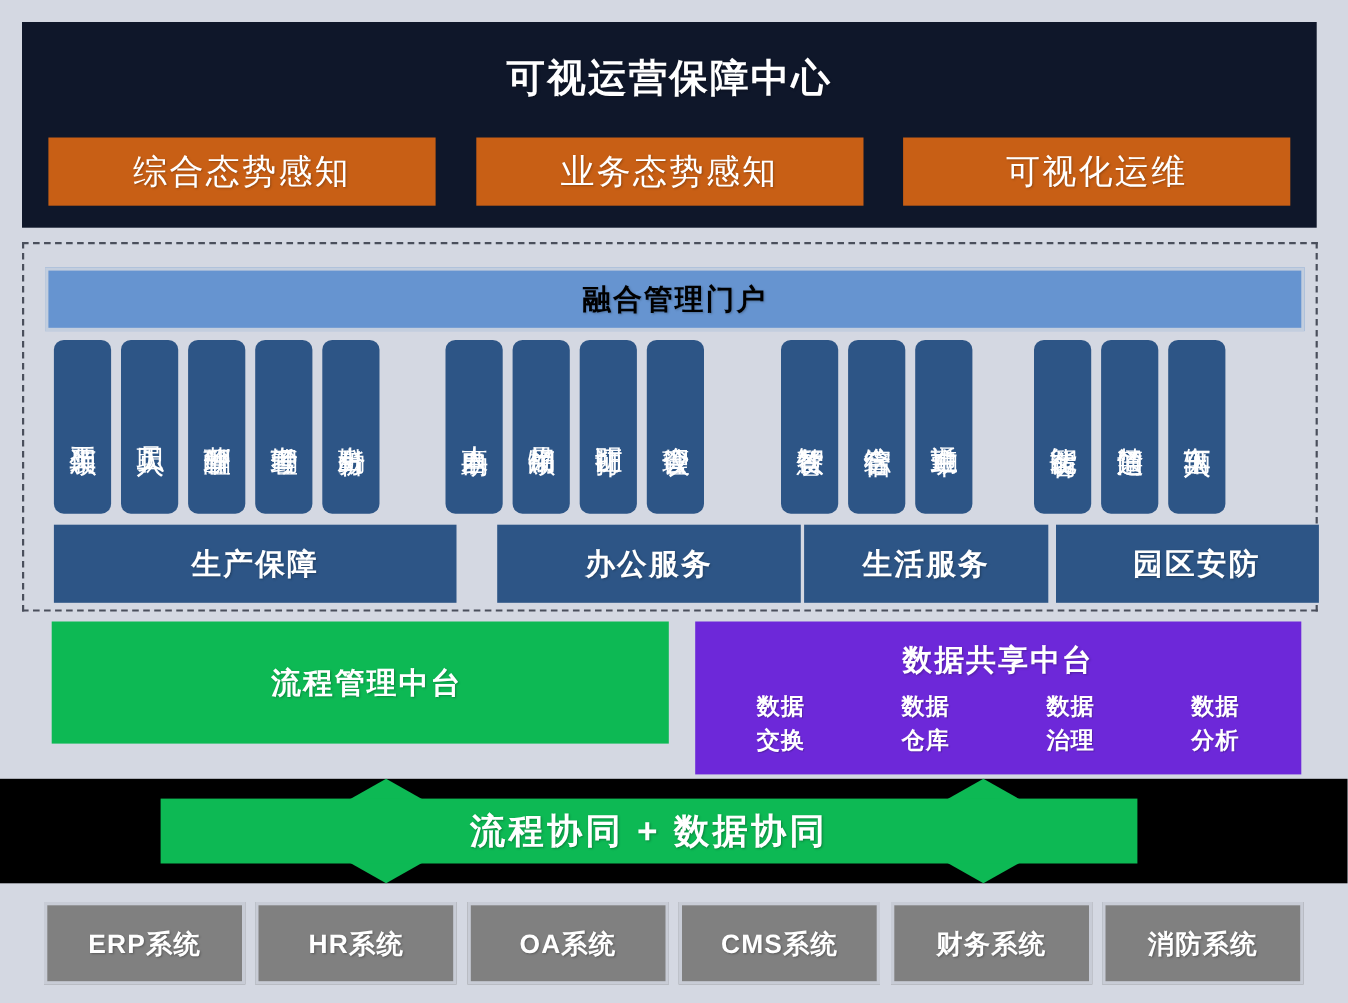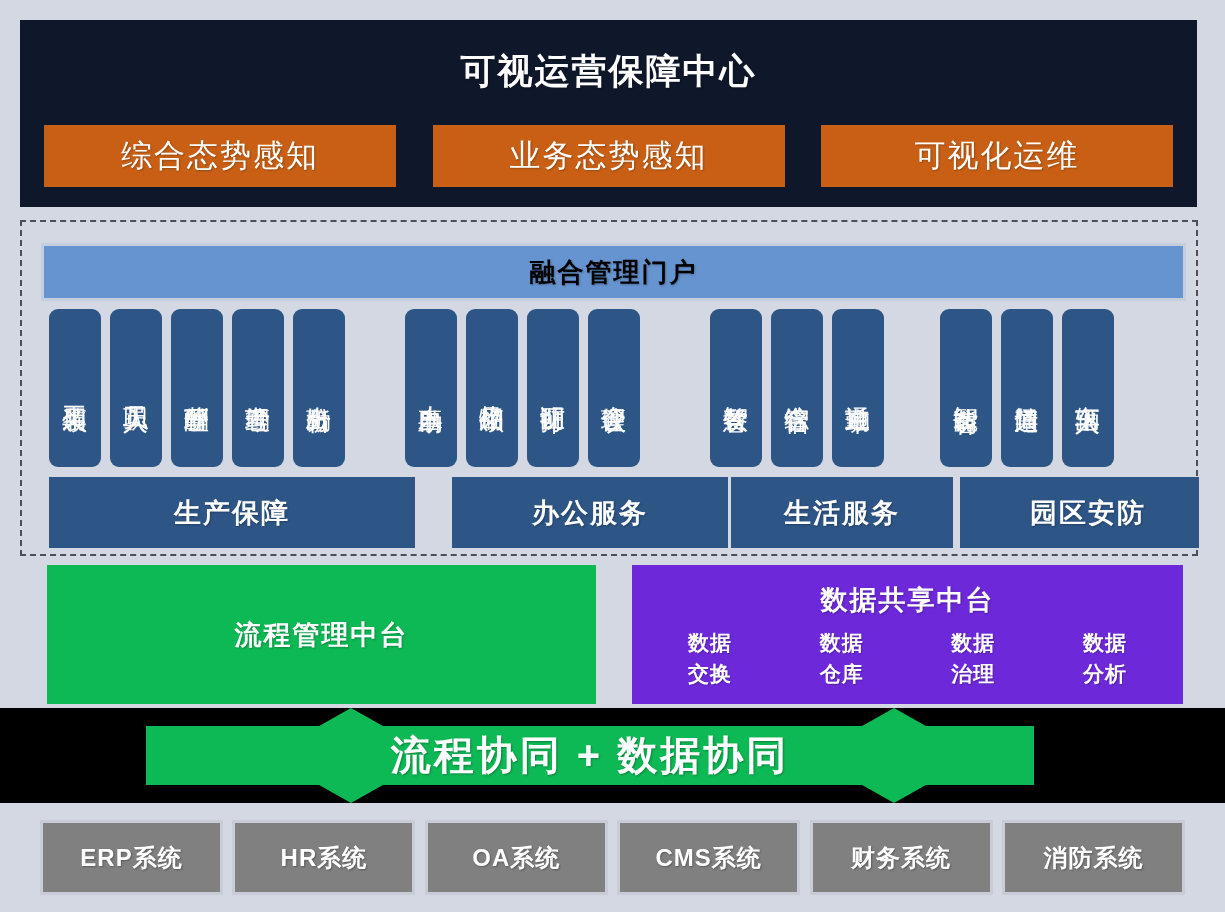--- a/index.html
+++ b/index.html
@@ -66,23 +66,23 @@
   .cat-row{position:absolute;left:49px;top:477px;width:1133px;height:71px;}
   .cat-bar{
     position:absolute;top:0;height:71px;background:#2d5586;
     display:flex;align-items:center;justify-content:center;
     color:#fff;font-size:27px;font-weight:bold;letter-spacing:2px;
     text-shadow:1px 1px 2px rgba(0,0,0,.25);
   }
 
   
   .green-left{
-    position:absolute;left:47px;top:565px;width:549px;height:139px;
+    position:absolute;left:47px;top:565px;width:549px;height:111px;
     background:#0db954;
-    display:flex;align-items:center;justify-content:center;
+    display:flex;align-items:center;justify-content:center;padding-left:12px;
   }
   .green-left .g-title{
     color:#fff;font-size:27px;font-weight:bold;letter-spacing:2px;
     text-shadow:1px 1px 2px rgba(0,0,0,.25);
   }
   .green-right{
     position:absolute;left:632px;top:565px;width:551px;height:139px;
     background:#6d28d9;
   }
   .green-right .g-title{
@@ -116,21 +116,21 @@
     position:absolute;left:0;bottom:0;width:0;height:0;
     border-left:39px solid transparent;border-right:39px solid transparent;
     border-top:22px solid #0db954;
   }
   .arrow .stem{
     position:absolute;left:28px;top:18px;width:22px;height:59px;background:#0db954;
   }
   .green-banner{
     position:absolute;left:146px;top:18px;width:888px;height:59px;
     background:#0db954;display:flex;align-items:center;justify-content:center;
-    color:#fff;font-size:40px;font-weight:bold;letter-spacing:3px;
+    color:#fff;font-size:32px;font-weight:bold;letter-spacing:3px;
     text-shadow:1px 1px 2px rgba(0,0,0,.3);z-index:3;
   }
 
   
   .sys-row{
     position:absolute;left:40px;top:820px;width:1145px;height:75px;
     display:flex;justify-content:space-between;
   }
   .sys-box{
     width:183px;height:75px;background:#808080;

